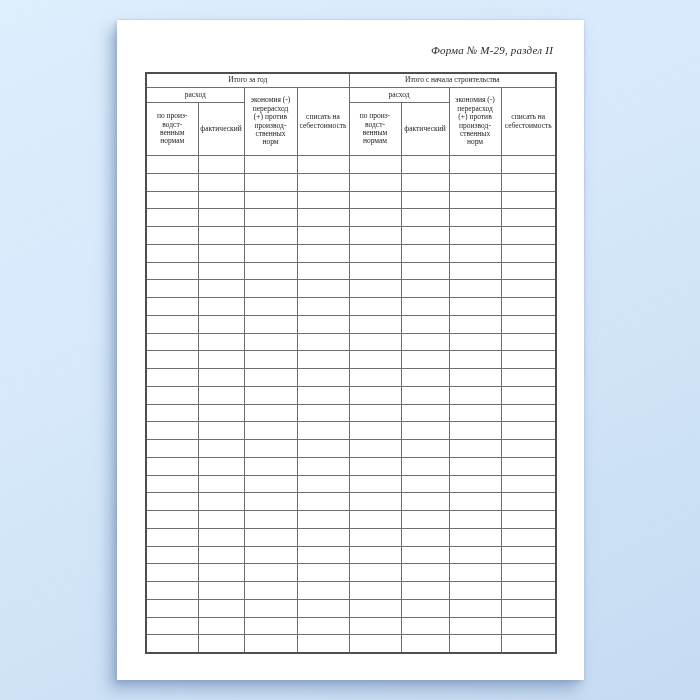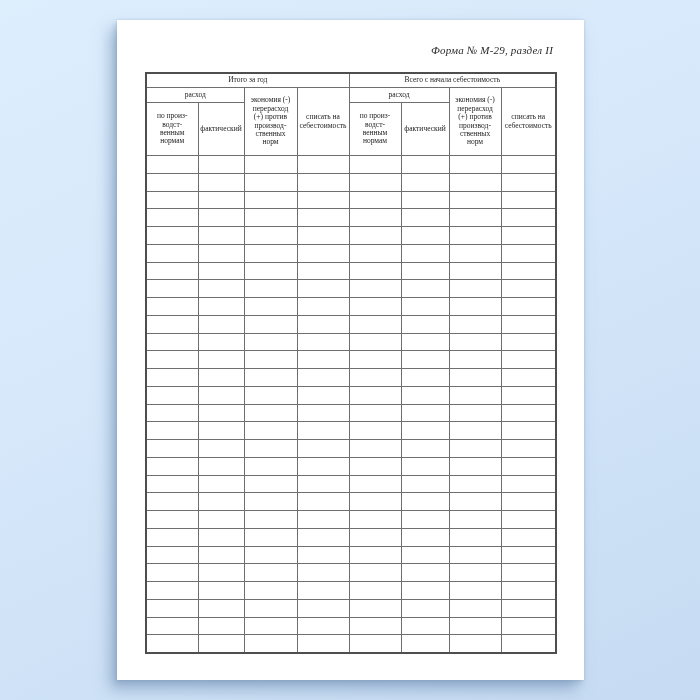--- a/index.html
+++ b/index.html
@@ -85,21 +85,21 @@
           <col style="width:53px">
           <col style="width:52px">
         <col style="width:52px">
           <col style="width:48px">
           <col style="width:52px">
           <col style="width:55px">
       </colgroup>
       <thead>
         <tr class="row-a">
           <th colspan="4">Итого за год</th>
-          <th colspan="4">Всего с начала себестоимость</th>
+          <th colspan="4">Итого с начала строительства</th>
         </tr>
         <tr class="row-b">
           <th colspan="2">расход</th>
           <th rowspan="2" class="pre">экономия (-)
 перерасход
 (+) против
 производ-
 ственных
 норм</th>
           <th rowspan="2" class="pre">списать на

